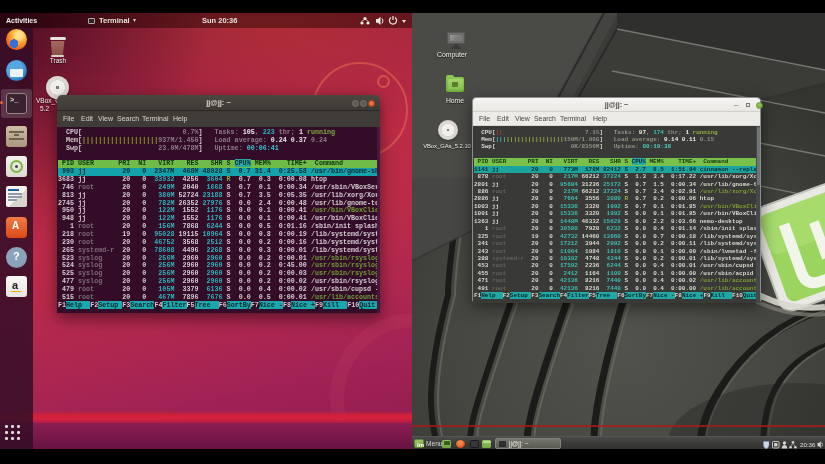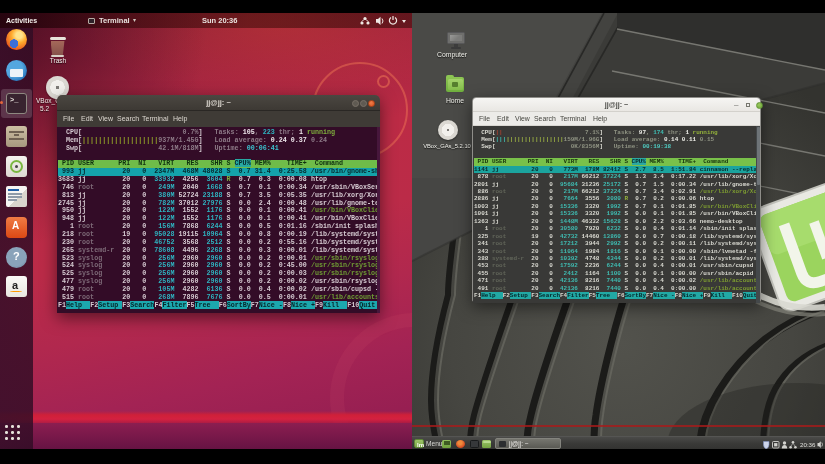--- a/index.html
+++ b/index.html
@@ -218,40 +218,40 @@
           <span style="left:24px">Edit</span>
     <span style="left:41px">View</span>
           <span style="left:60px">Search</span>
     <span style="left:85px">Terminal</span>
           <span style="left:116px">Help</span>
    </div>
    <div class="body">
           <div class="term" id="uterm">
 <div class="tl">  <span class="w">CPU</span><span class="w">[</span>                         <span class="g">0.7%</span><span class="w">]</span>   <span class="g">Tasks: </span><span class="wb">105</span><span class="g">, </span><span class="c">223</span><span class="g"> thr</span><span class="g">; </span><span class="wb">1</span><span class="gr"> running</span></div>
 <div class="tl">  <span class="w">Mem</span><span class="w">[</span><span class="bar">|||||||||||||||||||</span><span class="g">937M/1.45G</span><span class="w">]</span>   <span class="g">Load average: </span><span class="wb">0.24 </span><span class="wb">0.37 </span><span class="g">0.24</span></div>
-<div class="tl">  <span class="w">Swp</span><span class="w">[</span>                   <span class="g">42.1M/818M</span><span class="w">]</span>   <span class="g">Uptime: </span><span class="cb">00:06:41</span></div>
+<div class="tl">  <span class="w">Swp</span><span class="w">[</span>                   <span class="g">23.0M/478M</span><span class="w">]</span>   <span class="g">Uptime: </span><span class="cb">00:06:41</span></div>
 <div class="tl"> </div>
 <div class="tl hdr"> PID USER      PRI  NI   VIRT   RES   SHR S <span class="sort">CPU%</span> MEM%    TIME+  Command</div>
 <div class="tl sel"> 993 jj         20   0  2347M  468M 48028 S  0.7 31.4  0:25.58 /usr/bin/gnome-sh</div>
 <div class="tl"><span class="w">3683 </span><span class="w">jj        </span><span class="w"> 20   0 </span><span class="c"> 33932 </span><span class="w"> 4256 </span><span class="c"> 3604 </span><span class="gr">R </span><span class="w"> 0.7  0.3  0:00.08 </span><span class="w">htop</span></div>
 <div class="tl"><span class="w"> 746 </span><span class="dk">root      </span><span class="w"> 20   0 </span><span class="c">  249M </span><span class="w"> 2040 </span><span class="c"> 1668 </span><span class="w">S </span><span class="w"> 0.7  0.1  0:00.34 </span><span class="w">/usr/sbin/VBoxSer</span></div>
 <div class="tl"><span class="w"> 813 </span><span class="w">jj        </span><span class="w"> 20   0 </span><span class="c">  380M </span><span class="w">52724 </span><span class="c">23188 </span><span class="w">S </span><span class="w"> 0.7  3.5  0:05.35 </span><span class="w">/usr/lib/xorg/Xor</span></div>
-<div class="tl"><span class="w">2745 </span><span class="w">jj        </span><span class="w"> 20   0 </span><span class="c">  782M </span><span class="w">37012 </span><span class="c">27976 </span><span class="w">S </span><span class="w"> 0.0  2.4  0:00.48 </span><span class="w">/usr/lib/gnome-te</span></div>
+<div class="tl"><span class="w">2745 </span><span class="w">jj        </span><span class="w"> 20   0 </span><span class="c">  782M </span><span class="w">26352 </span><span class="c">27976 </span><span class="w">S </span><span class="w"> 0.0  2.4  0:00.48 </span><span class="w">/usr/lib/gnome-te</span></div>
 <div class="tl"><span class="w"> 950 </span><span class="w">jj        </span><span class="w"> 20   0 </span><span class="c">  122M </span><span class="w"> 1552 </span><span class="c"> 1176 </span><span class="w">S </span><span class="w"> 0.0  0.1  0:00.41 </span><span class="grc">/usr/bin/VBoxClie</span></div>
 <div class="tl"><span class="w"> 948 </span><span class="w">jj        </span><span class="w"> 20   0 </span><span class="c">  122M </span><span class="w"> 1552 </span><span class="c"> 1176 </span><span class="w">S </span><span class="w"> 0.0  0.1  0:00.41 </span><span class="w">/usr/bin/VBoxClie</span></div>
 <div class="tl"><span class="w">   1 </span><span class="dk">root      </span><span class="w"> 20   0 </span><span class="c">  156M </span><span class="w"> 7868 </span><span class="c"> 6244 </span><span class="w">S </span><span class="w"> 0.0  0.5  0:01.16 </span><span class="w">/sbin/init splash</span></div>
 <div class="tl"><span class="w"> 218 </span><span class="dk">root      </span><span class="w"> 19   0 </span><span class="c"> 95028 </span><span class="w">19115 </span><span class="c">10964 </span><span class="w">S </span><span class="w"> 0.0  0.8  0:00.19 </span><span class="w">/lib/systemd/syst</span></div>
-<div class="tl"><span class="w"> 230 </span><span class="dk">root      </span><span class="w"> 20   0 </span><span class="c"> 46752 </span><span class="w"> 3568 </span><span class="c"> 2512 </span><span class="w">S </span><span class="w"> 0.0  0.2  0:55.16 </span><span class="w">/lib/systemd/syst</span></div>
+<div class="tl"><span class="w"> 230 </span><span class="dk">root      </span><span class="w"> 20   0 </span><span class="c"> 46752 </span><span class="w"> 3568 </span><span class="c"> 2512 </span><span class="w">S </span><span class="w"> 0.0  0.2  0:00.16 </span><span class="w">/lib/systemd/syst</span></div>
 <div class="tl"><span class="w"> 265 </span><span class="dk">systemd-r </span><span class="w"> 20   0 </span><span class="c"> 78608 </span><span class="w"> 4496 </span><span class="c"> 2268 </span><span class="w">S </span><span class="w"> 0.0  0.3  0:00.01 </span><span class="w">/lib/systemd/syst</span></div>
 <div class="tl"><span class="w"> 523 </span><span class="dk">syslog    </span><span class="w"> 20   0 </span><span class="c">  256M </span><span class="w"> 2960 </span><span class="c"> 2960 </span><span class="w">S </span><span class="w"> 0.0  0.2  0:00.01 </span><span class="grc">/usr/sbin/rsyslog</span></div>
 <div class="tl"><span class="w"> 524 </span><span class="dk">syslog    </span><span class="w"> 20   0 </span><span class="c">  256M </span><span class="w"> 2960 </span><span class="c"> 2960 </span><span class="w">S </span><span class="w"> 0.0  0.2  0:45.00 </span><span class="grc">/usr/sbin/rsyslog</span></div>
 <div class="tl"><span class="w"> 525 </span><span class="dk">syslog    </span><span class="w"> 20   0 </span><span class="c">  256M </span><span class="w"> 2960 </span><span class="c"> 2960 </span><span class="w">S </span><span class="w"> 0.0  0.2  0:00.03 </span><span class="grc">/usr/sbin/rsyslog</span></div>
 <div class="tl"><span class="w"> 477 </span><span class="dk">syslog    </span><span class="w"> 20   0 </span><span class="c">  256M </span><span class="w"> 2960 </span><span class="c"> 2960 </span><span class="w">S </span><span class="w"> 0.0  0.2  0:00.02 </span><span class="w">/usr/sbin/rsyslog</span></div>
-<div class="tl"><span class="w"> 479 </span><span class="dk">root      </span><span class="w"> 20   0 </span><span class="c">  105M </span><span class="w"> 4282 </span><span class="c"> 6136 </span><span class="w">S </span><span class="w"> 0.0  0.4  0:00.02 </span><span class="w">/usr/sbin/cupsd -</span></div>
-<div class="tl"><span class="w"> 515 </span><span class="dk">root      </span><span class="w"> 20   0 </span><span class="c">  268M </span><span class="w"> 7896 </span><span class="c"> 7676 </span><span class="w">S </span><span class="w"> 0.0  0.5  0:00.01 </span><span class="grc">/usr/lib/accounts</span></div>
+<div class="tl"><span class="w"> 479 </span><span class="dk">root      </span><span class="w"> 20   0 </span><span class="c">  105M </span><span class="w"> 3379 </span><span class="c"> 6136 </span><span class="w">S </span><span class="w"> 0.0  0.4  0:00.02 </span><span class="w">/usr/sbin/cupsd -</span></div>
+<div class="tl"><span class="w"> 515 </span><span class="dk">root      </span><span class="w"> 20   0 </span><span class="c">  467M </span><span class="w"> 7896 </span><span class="c"> 7676 </span><span class="w">S </span><span class="w"> 0.0  0.5  0:00.01 </span><span class="grc">/usr/lib/accounts</span></div>
 <div class="tl"><span class="w">F1</span><span class="fk">Help  </span><span class="w">F2</span><span class="fk">Setup </span><span class="w">F3</span><span class="fk">Search</span><span class="w">F4</span><span class="fk">Filter</span><span class="w">F5</span><span class="fk">Tree  </span><span class="w">F6</span><span class="fk">SortBy</span><span class="w">F7</span><span class="fk">Nice -</span><span class="w">F8</span><span class="fk">Nice +</span><span class="w">F9</span><span class="fk">Kill  </span><span class="w">F10</span><span class="fk">Quit  </span></div>
    </div>
           <div class="usb"></div>
         </div>
   </div>
   <div id="upanel_wrap">
 <div id="upanel">
  <span class="act">Activities</span>
  <span class="term-ico"></span>
  <span class="tname">Terminal</span>

